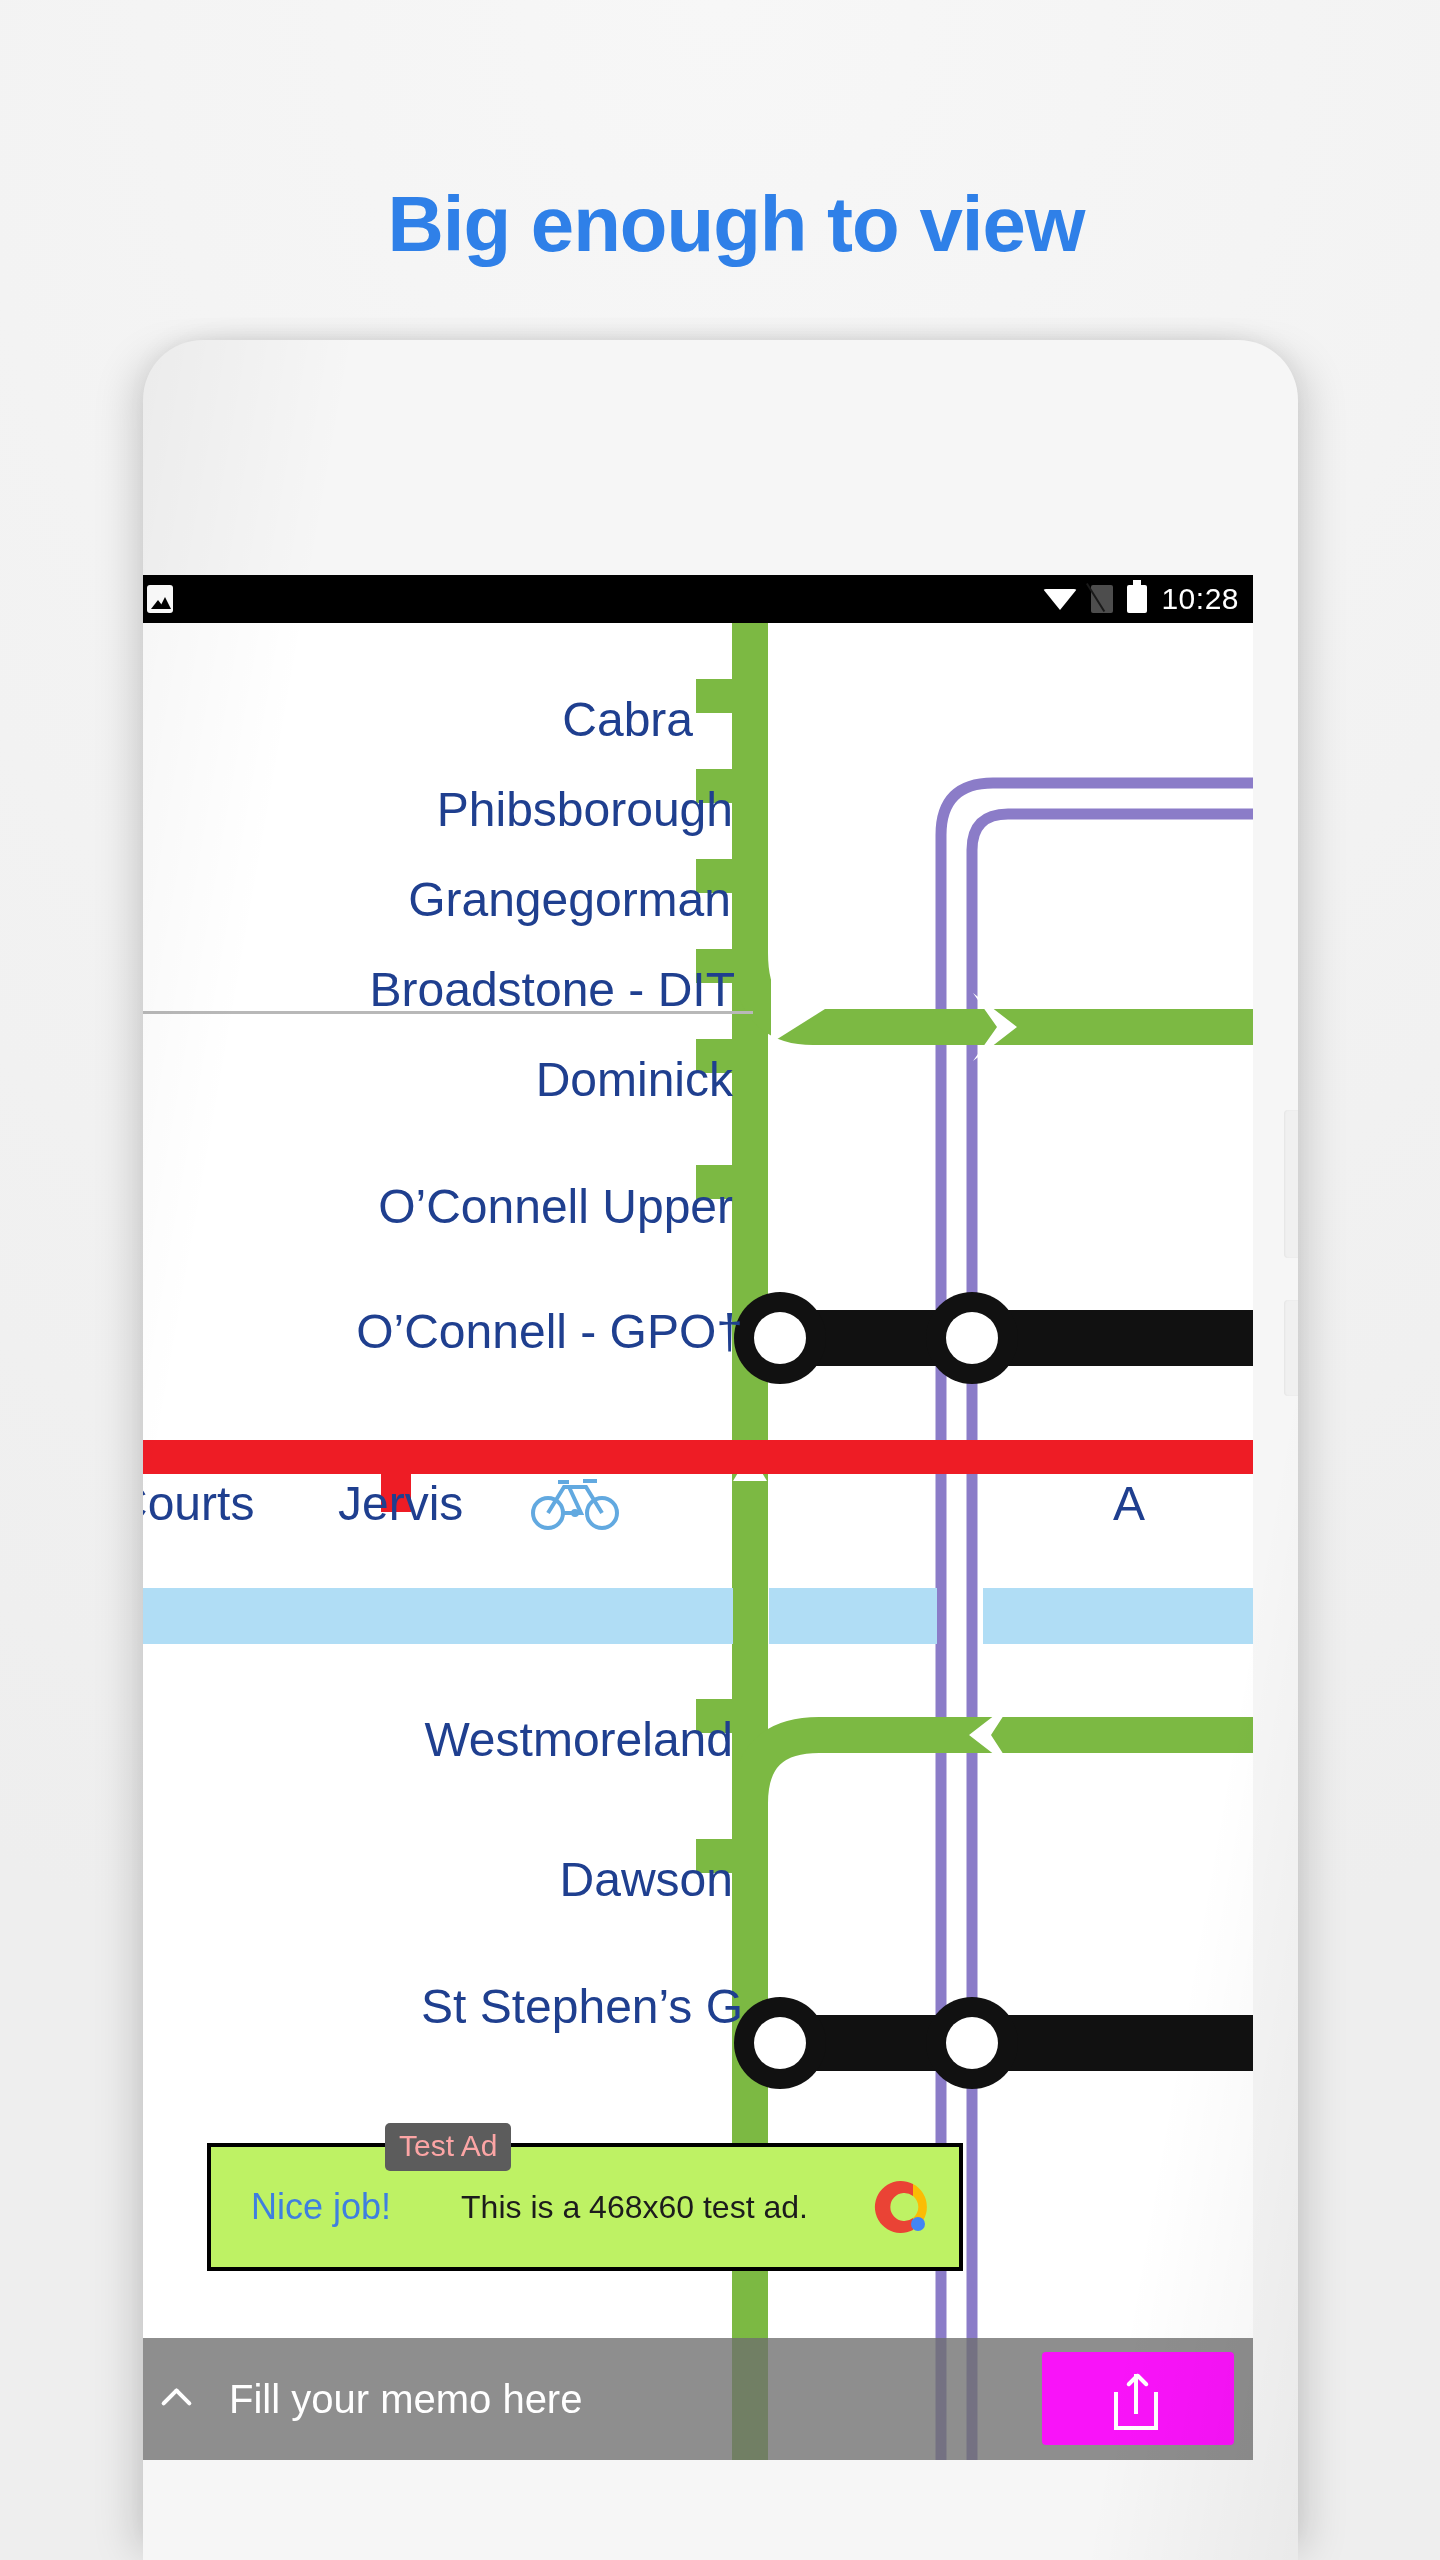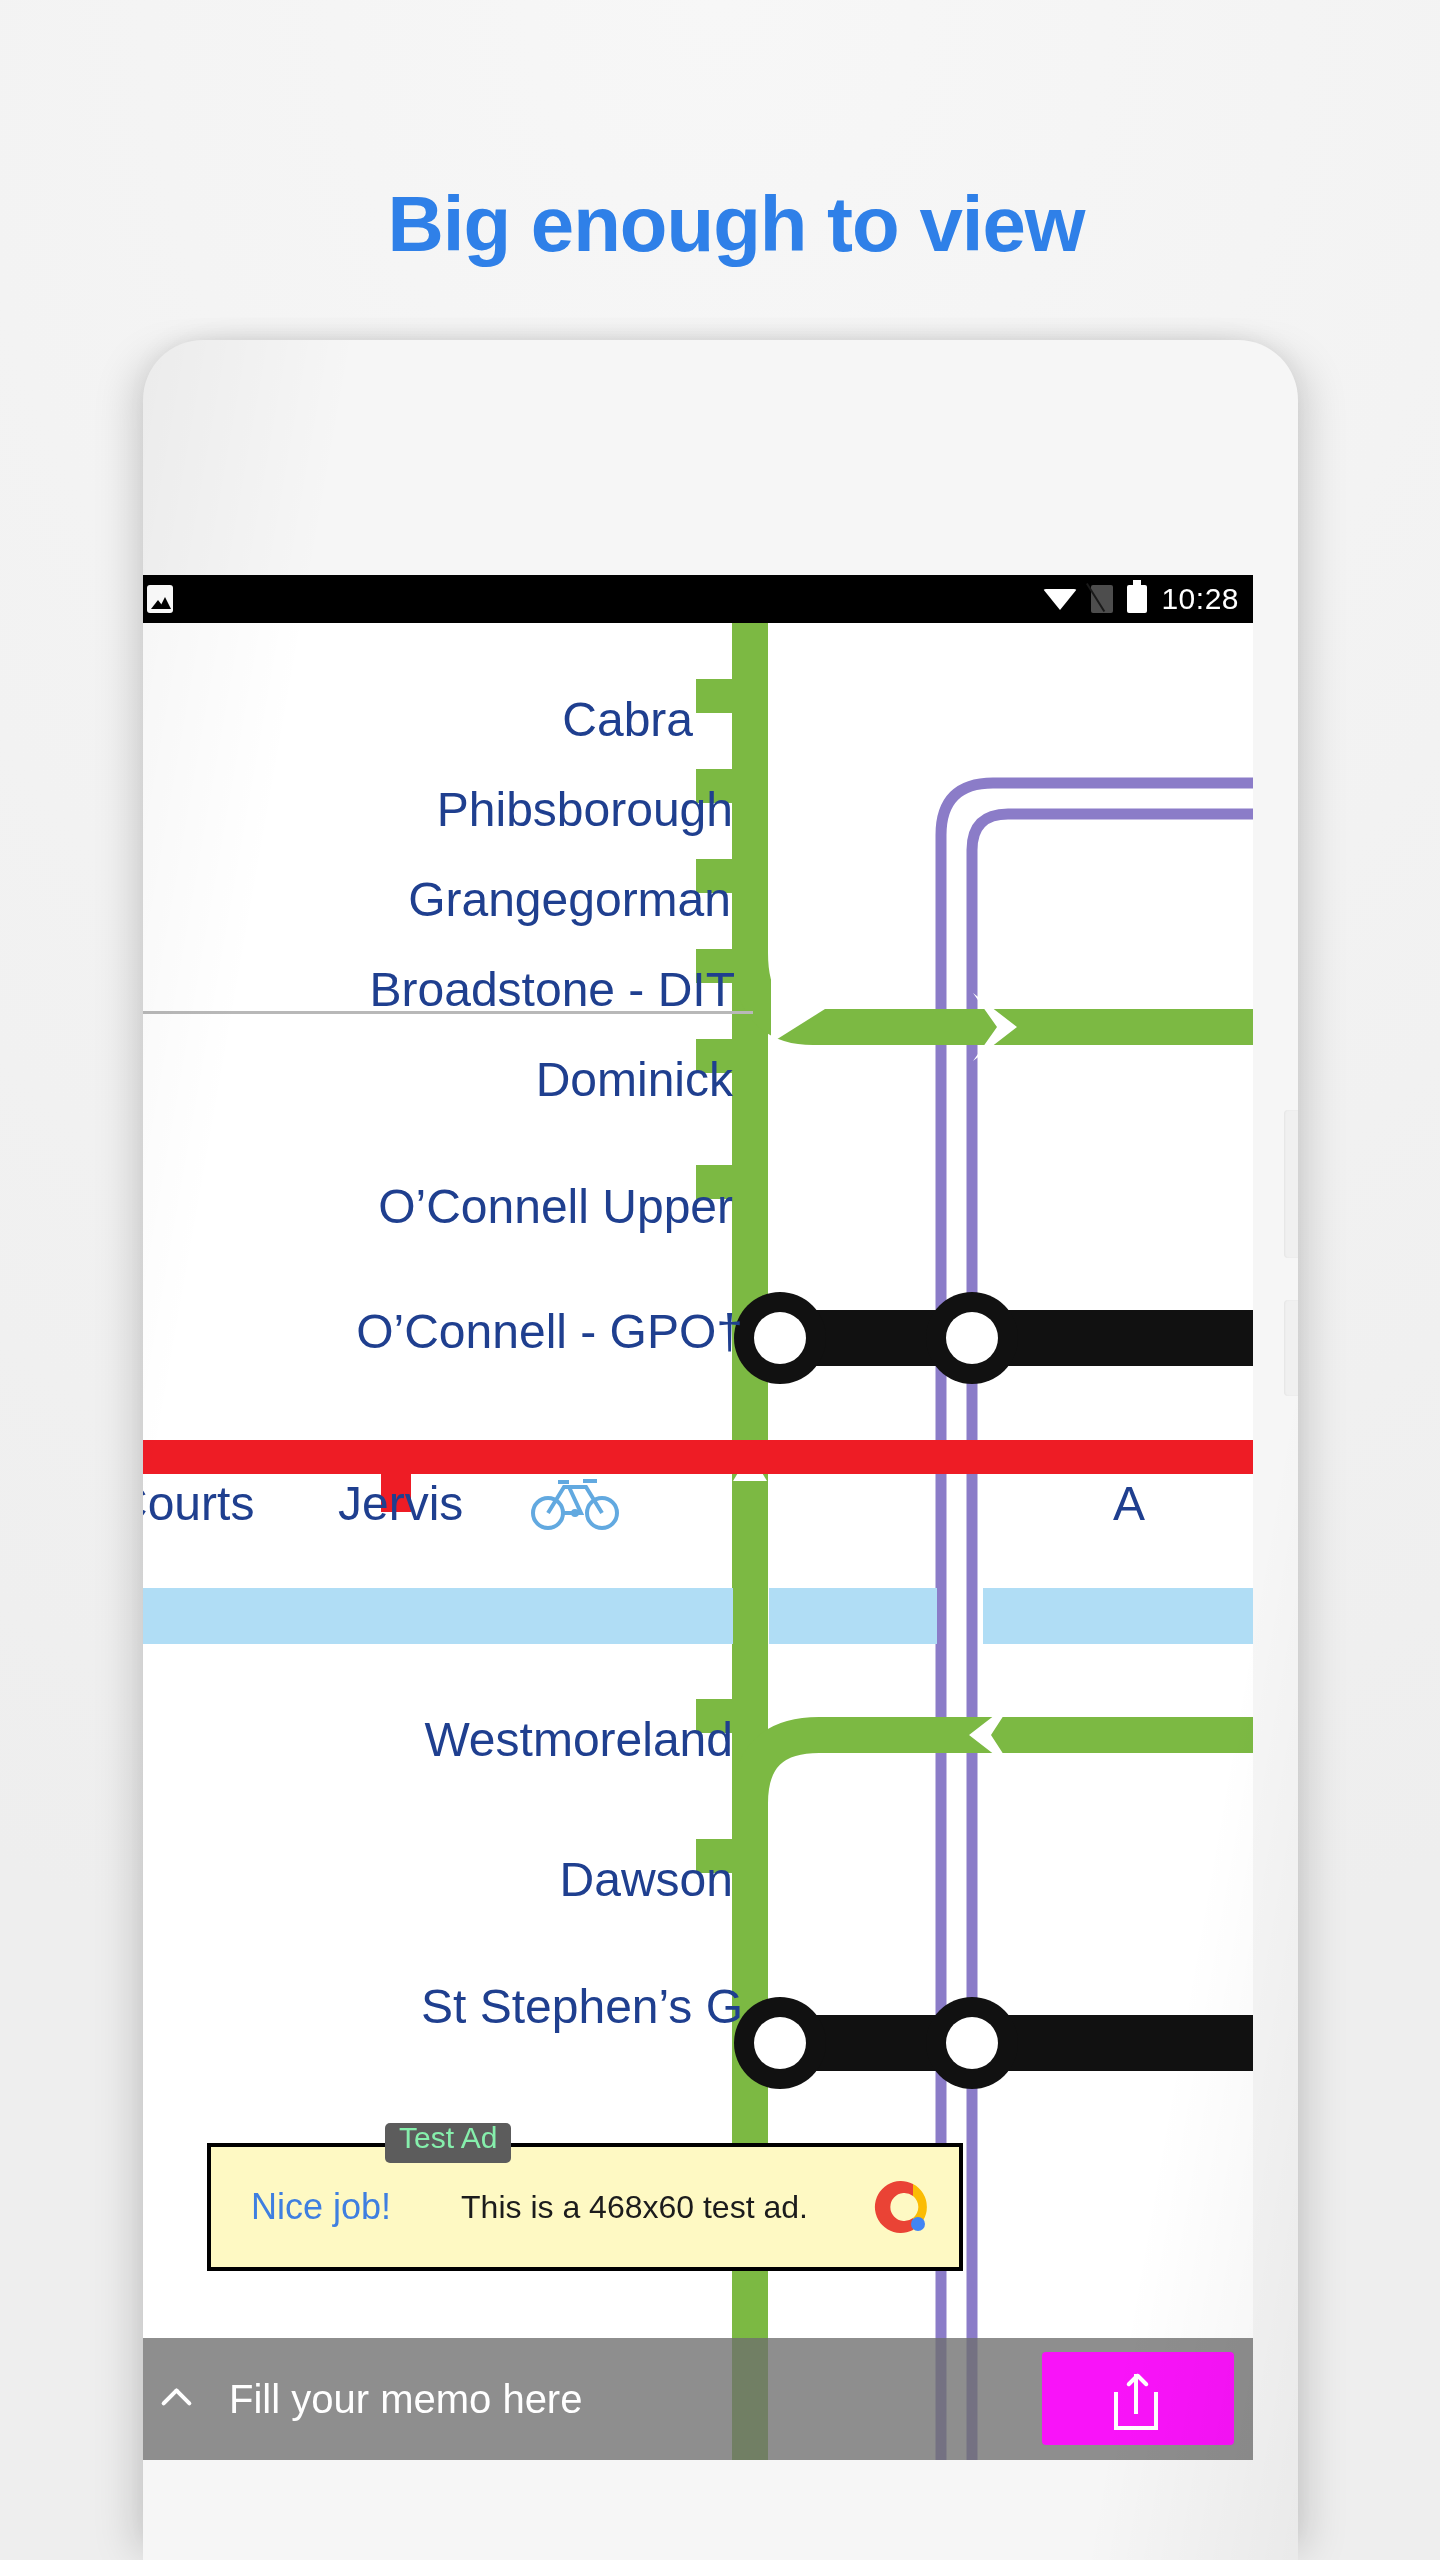--- a/index.html
+++ b/index.html
@@ -171,40 +171,40 @@
     transform:rotate(-45deg);border-radius:2px;
   }
   #share-icon .arrowR{
     position:absolute;left:20px;top:10px;width:16px;height:4px;background:#fff;
     transform:rotate(45deg);border-radius:2px;
   }
 
   
   #ad-wrap{
     position:absolute;left:207px;top:2143px;width:756px;height:128px;
-    background:#fef9c3;border:4px solid #000;box-sizing:border-box;
+    background:#bef264;border:4px solid #000;box-sizing:border-box;
   }
   #ad-inner{
     position:absolute;inset:0;display:flex;align-items:center;
   }
   #ad-cta{
     margin-left:40px;color:#3f7fe0;font-size:36px;line-height:1;white-space:nowrap;
   }
   #ad-body{
     margin-left:70px;color:#1c1c1c;font-size:32px;line-height:1;white-space:nowrap;
   }
   #ad-logo{
     position:absolute;right:28px;top:50%;transform:translateY(-50%);
     width:58px;height:58px;
   }
   #ad-badge{
     position:absolute;left:385px;top:2123px;
-    background:#5c5c5c;color:#86efac;
+    background:#5c5c5c;color:#fca5a5;
     font-size:30px;line-height:1;
-    padding:0 14px 10px;border-radius:5px;
+    padding:8px 14px 10px;border-radius:5px;
     white-space:nowrap;
   }
 </style>
 </head>
 <body>
 
 <div id="backdrop"></div>
 
 <div id="headline">Big enough to view</div>
 

